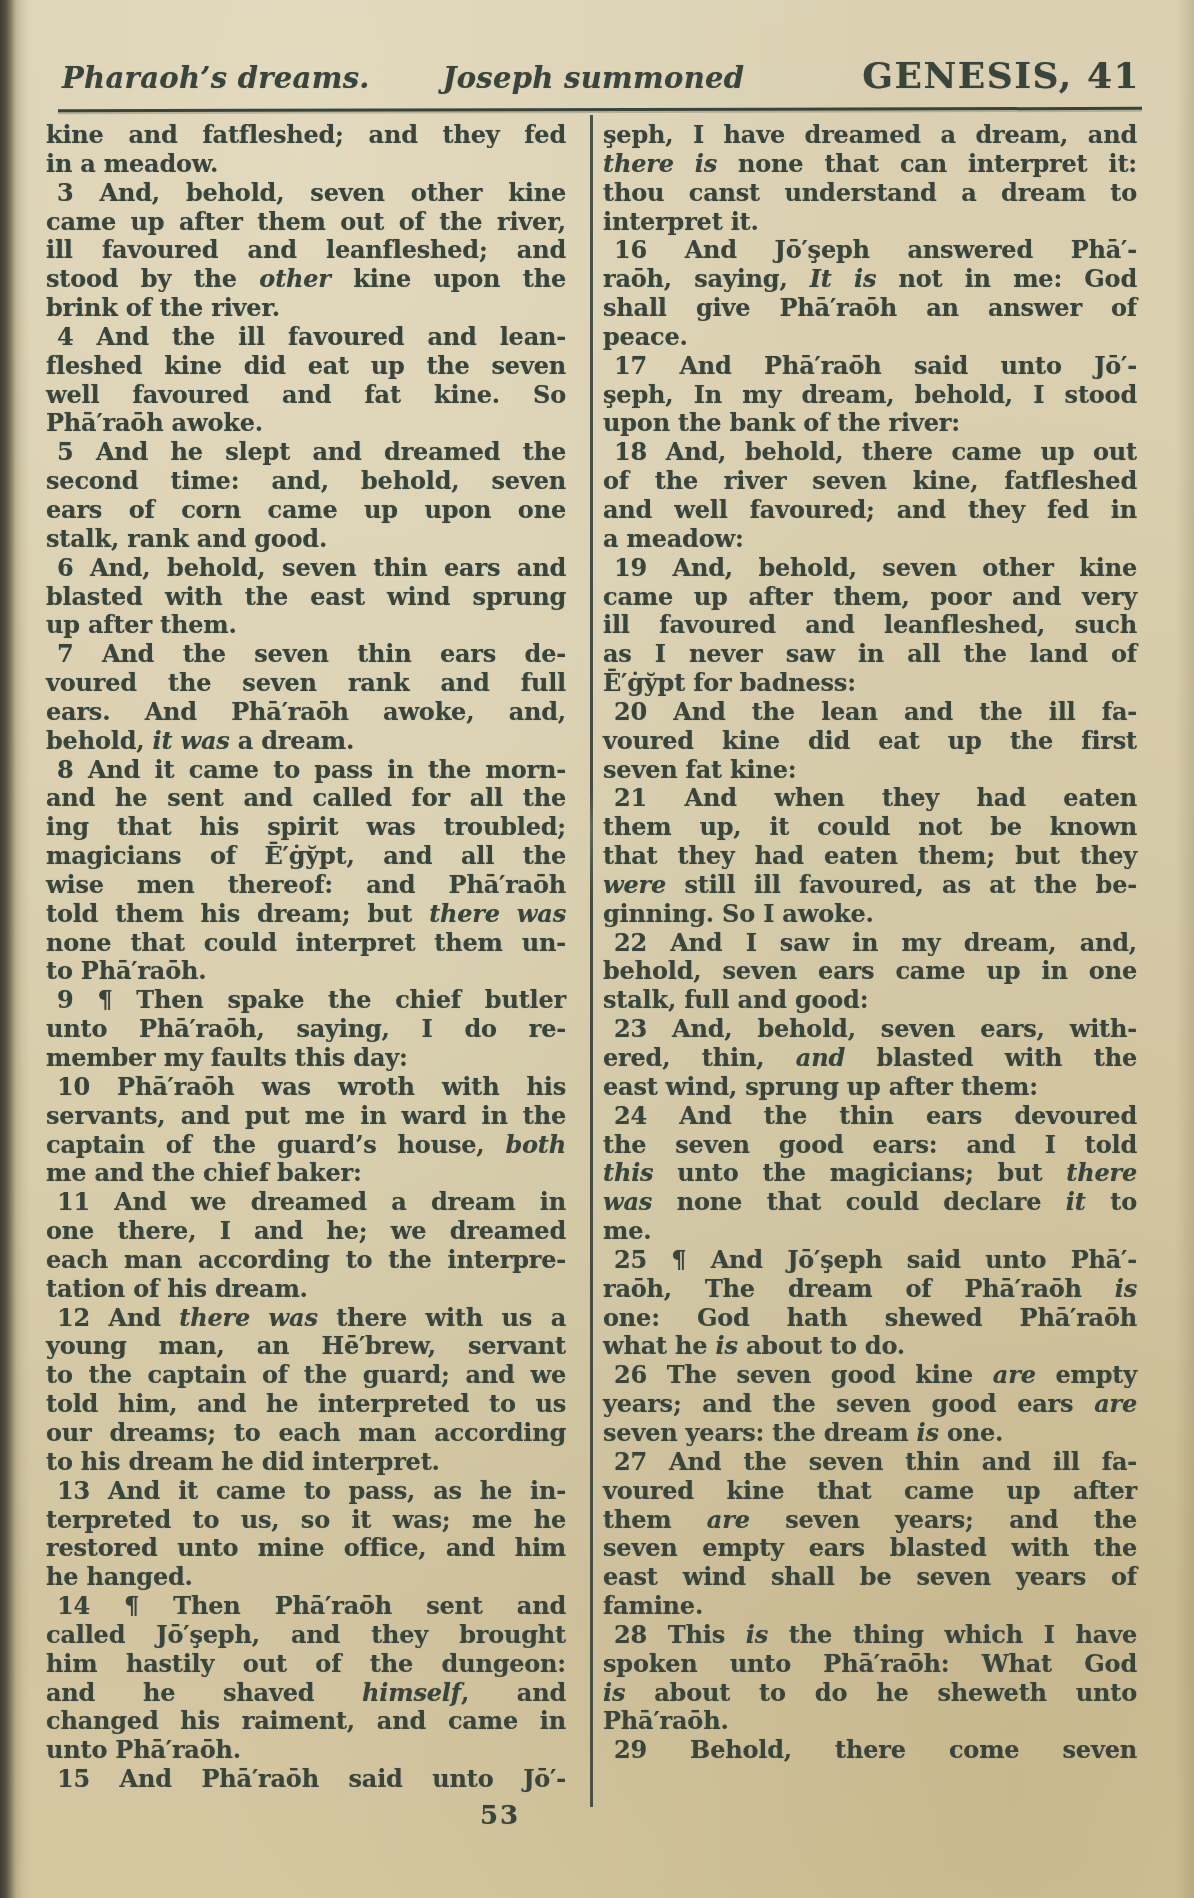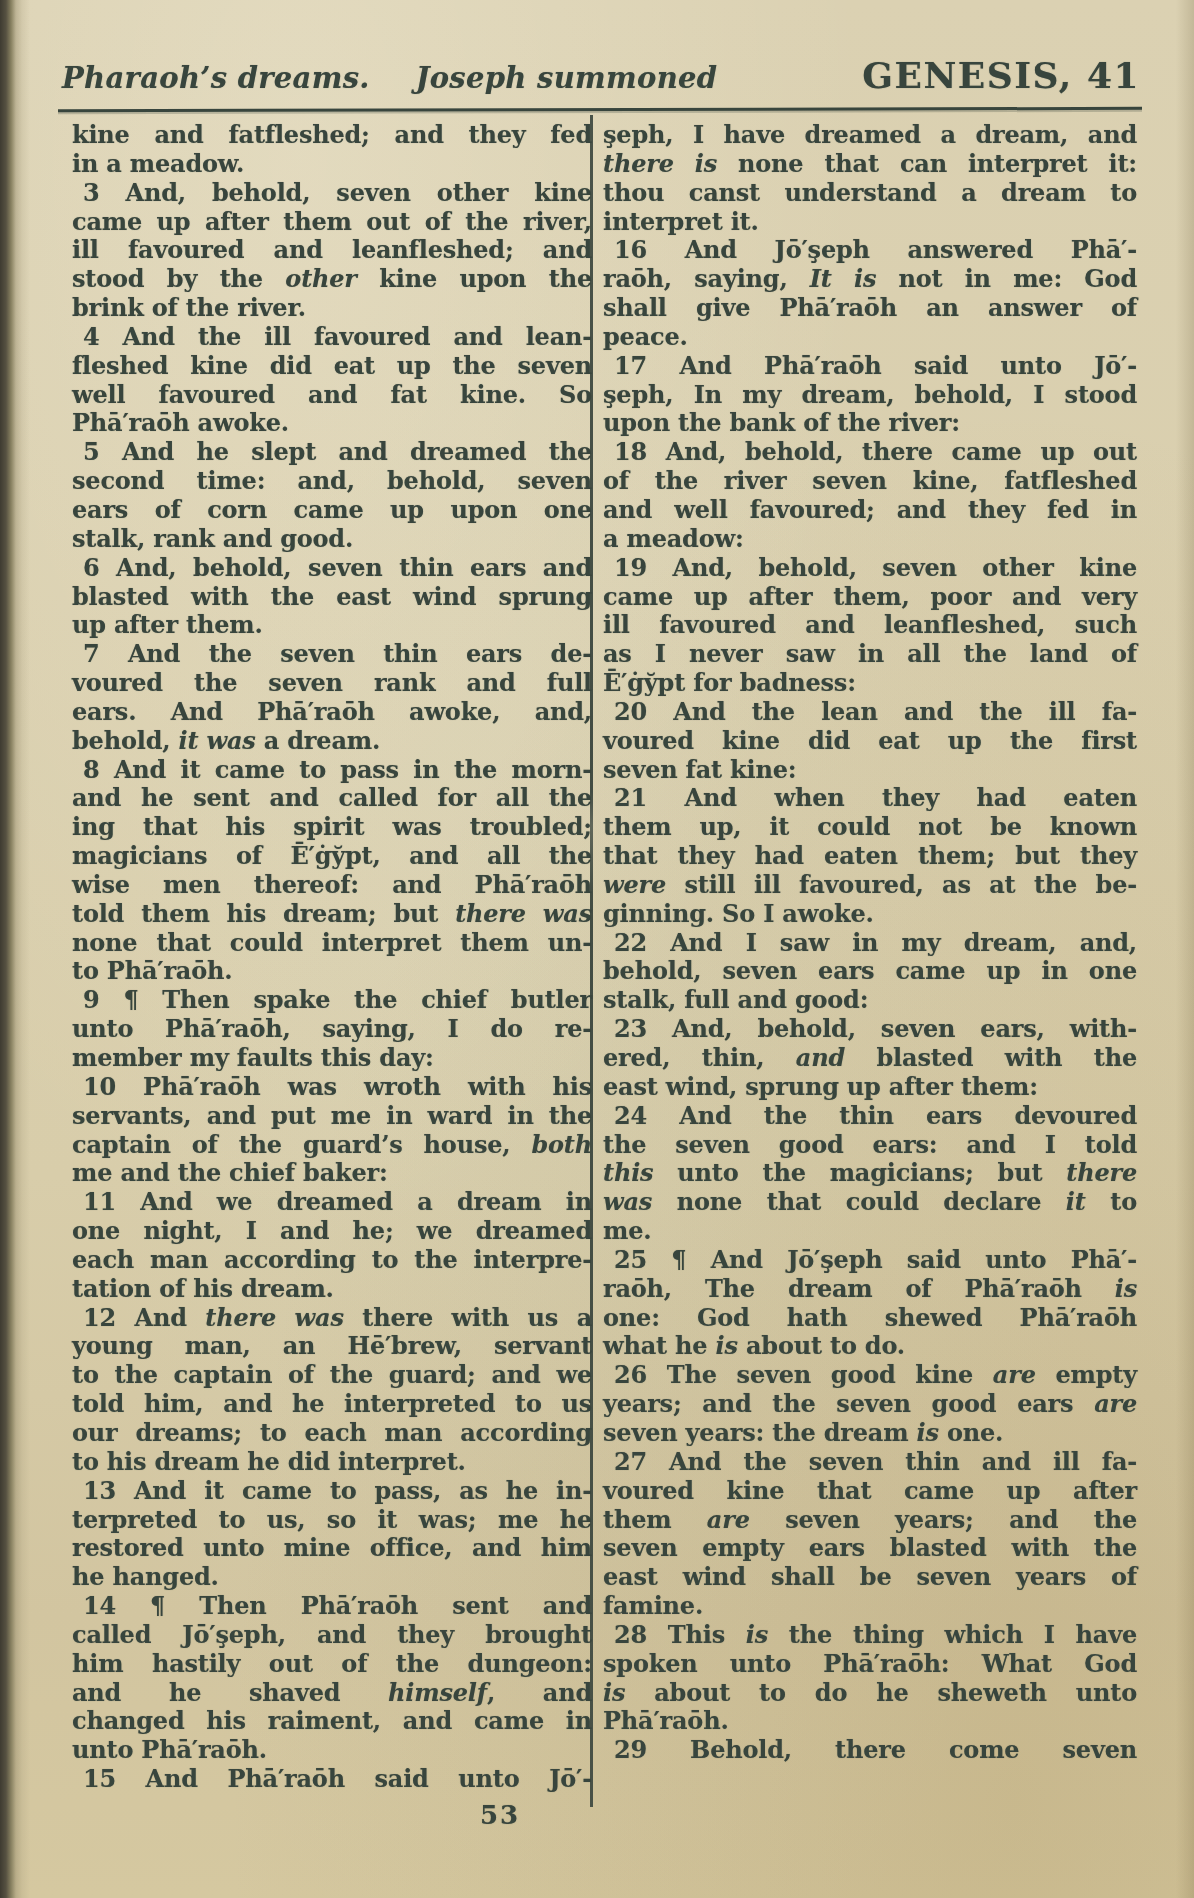--- a/index.html
+++ b/index.html
@@ -37,21 +37,21 @@
     justify-content: space-between;
     align-items: baseline;
     color: var(--ink, #38453d);
   }
   .h-left {
     font-style: italic;
     font-weight: 700;
     font-size: 29px;
     letter-spacing: 0.3px;
     display: flex;
-    gap: 46px;
+    gap: 73px;
     text-shadow: 0 0 1px rgba(56,69,61,0.45);
   }
   .h-right {
     font-weight: 700;
     font-size: 36px;
     letter-spacing: 1.5px;
     text-shadow: 0 0 1px rgba(56,69,61,0.5);
   }
   .rule {
     position: absolute;
@@ -66,21 +66,21 @@
   .col {
     position: absolute;
     top: 121px;
     color: var(--ink, #38453d);
     font-size: 24px;
     line-height: 28.85px;
     font-weight: 700;
     letter-spacing: -0.2px;
     text-shadow: 0 0 1px rgba(56,69,61,0.42);
   }
-  .col-left  { left: 72px;  width: 520px; }
+  .col-left  { left: 46px;  width: 520px; }
   .col-right { left: 603px; width: 534px; }
   .divider {
     position: absolute;
     left: 590px;
     top: 115px;
     width: 3px;
     height: 1692px;
     background: linear-gradient(180deg,
       rgba(58,69,61,0.9) 0%, rgba(58,69,61,0.95) 40%,
       rgba(58,69,61,0.75) 42%, rgba(58,69,61,0.95) 46%,
@@ -156,21 +156,21 @@
     <div class="line"><span>none that could interpret them un-</span></div>
     <div class="line pend"><span>to Phā′raōh.</span></div>
     <div class="line vstart"><span>9 ¶ Then spake the chief butler</span></div>
     <div class="line"><span>unto Phā′raōh, saying, I do re-</span></div>
     <div class="line pend"><span>member my faults this day:</span></div>
     <div class="line vstart"><span>10 Phā′raōh was wroth with his</span></div>
     <div class="line"><span>servants, and put me in ward in the</span></div>
     <div class="line"><span>captain of the guard’s house, </span><i>both</i></div>
     <div class="line pend"><span>me and the chief baker:</span></div>
     <div class="line vstart"><span>11 And we dreamed a dream in</span></div>
-    <div class="line"><span>one night, I and he; we dreamed</span></div>
+    <div class="line"><span>one there, I and he; we dreamed</span></div>
     <div class="line"><span>each man according to the interpre-</span></div>
     <div class="line pend"><span>tation of his dream.</span></div>
     <div class="line vstart"><span>12 And </span><i>there was</i><span> there with us a</span></div>
     <div class="line"><span>young man, an Hē′brew, servant</span></div>
     <div class="line"><span>to the captain of the guard; and we</span></div>
     <div class="line"><span>told him, and he interpreted to us</span></div>
     <div class="line"><span>our dreams; to each man according</span></div>
     <div class="line pend"><span>to his dream he did interpret.</span></div>
     <div class="line vstart"><span>13 And it came to pass, as he in-</span></div>
     <div class="line"><span>terpreted to us, so it was; me he</span></div>

